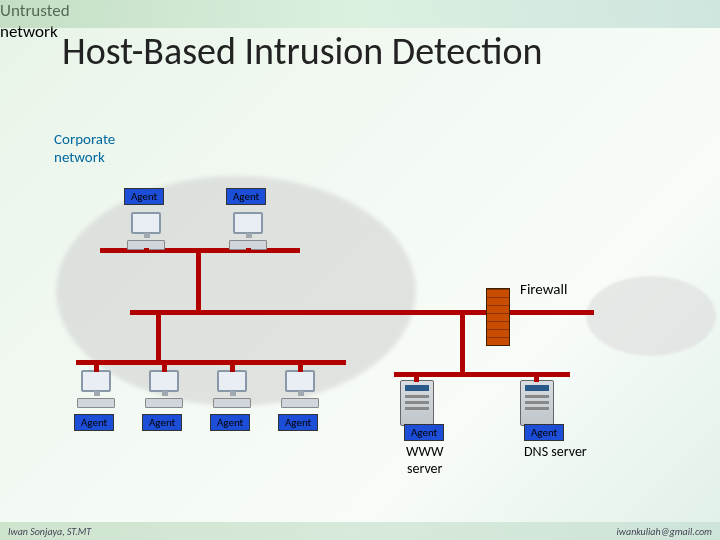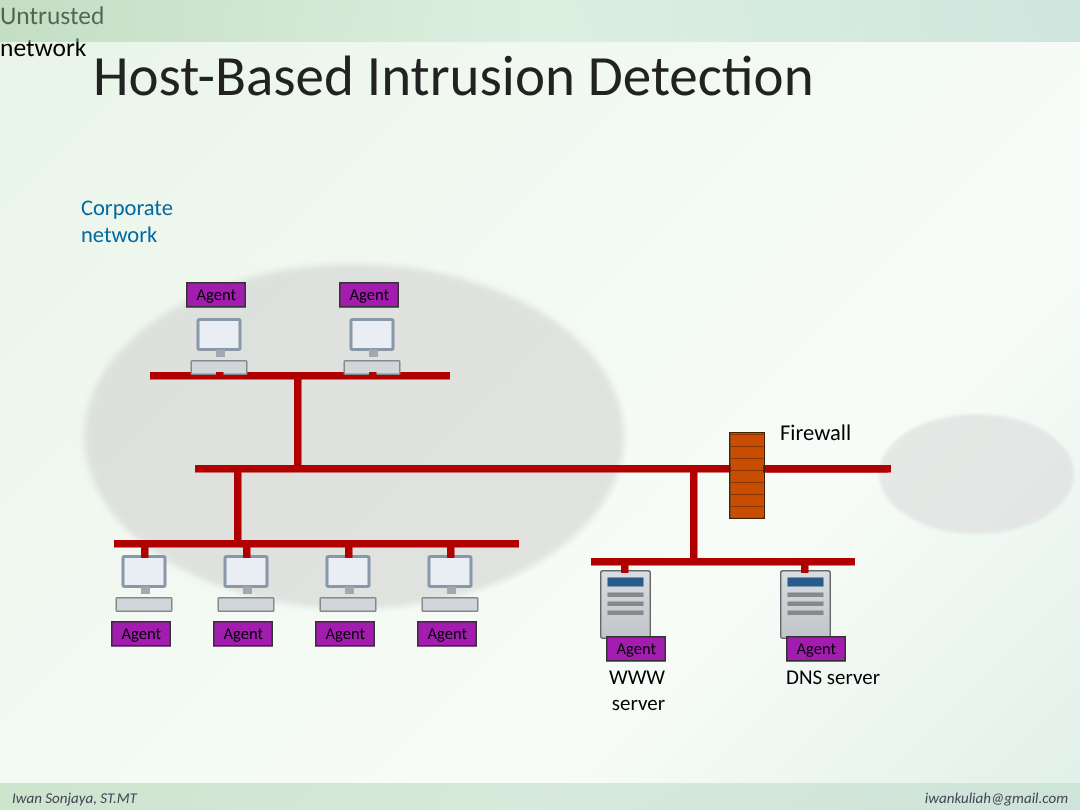--- a/index.html
+++ b/index.html
@@ -63,36 +63,36 @@
     height: 5px;
   }
   .bus-v {
     position: absolute;
     background: #b00000;
     width: 5px;
   }
   
   .agent-box {
     position: absolute;
-    background: #a21caf;
+    background: #1d4ed8;
     border: 1px solid #333;
     font-size: 11px;
     padding: 1px 6px;
     text-align: center;
   }
   .firewall-label {
     position: absolute;
     top: 280px; left: 520px;
     font-size: 15px;
     text-align: center;
   }
   .server-label {
     position: absolute;
     font-size: 14px;
-    text-align: right;
+    text-align: center;
     line-height: 1.2;
   }
   .www-label { top: 444px; left: 406px; }
   .dns-label { top: 444px; left: 524px; }
   
   .firewall {
     position: absolute;
     top: 288px; left: 486px;
     width: 24px; height: 58px;
     background: repeating-linear-gradient(

